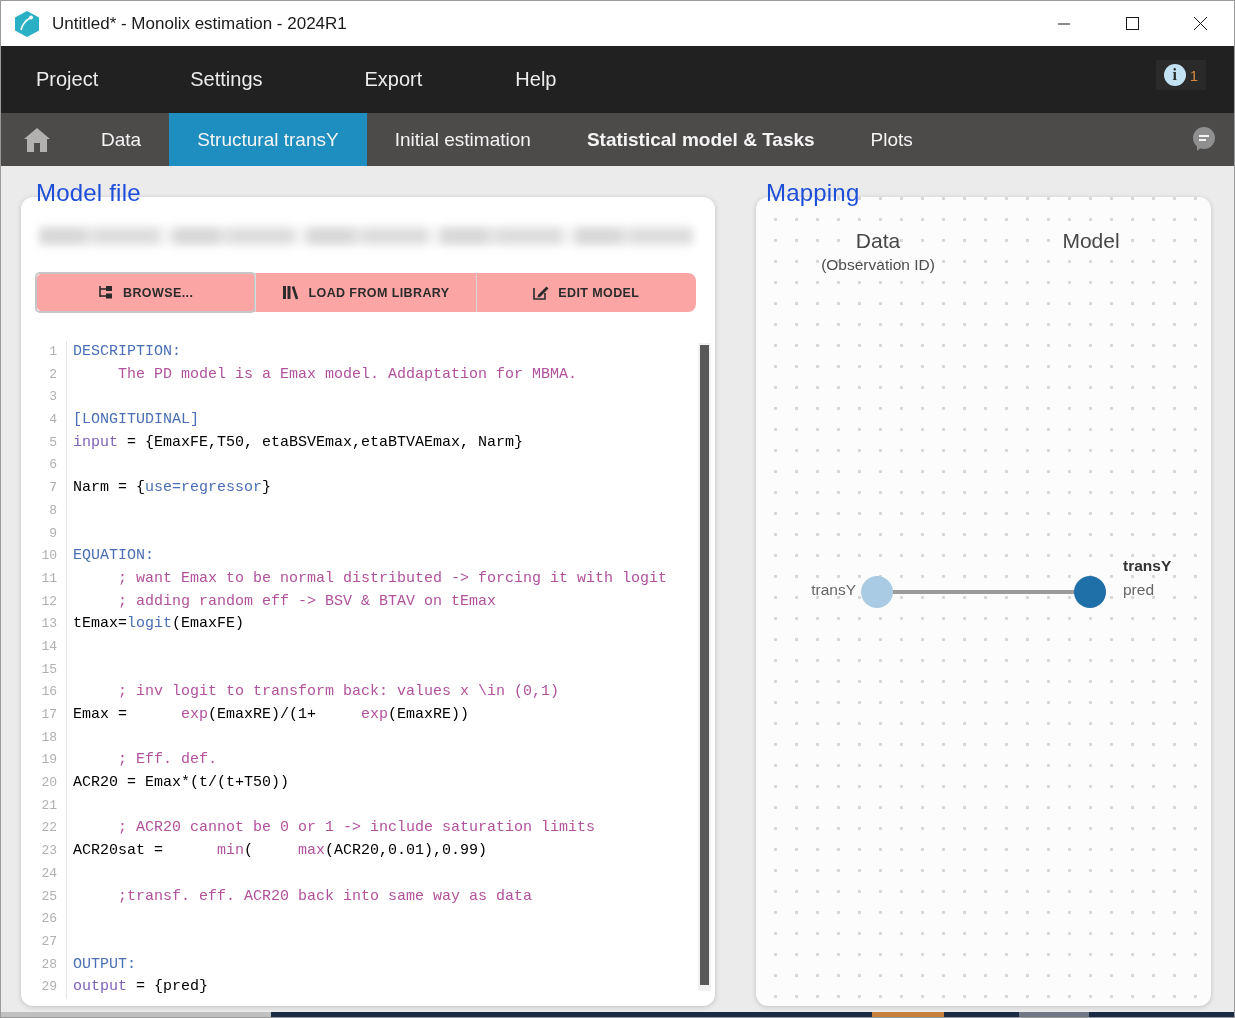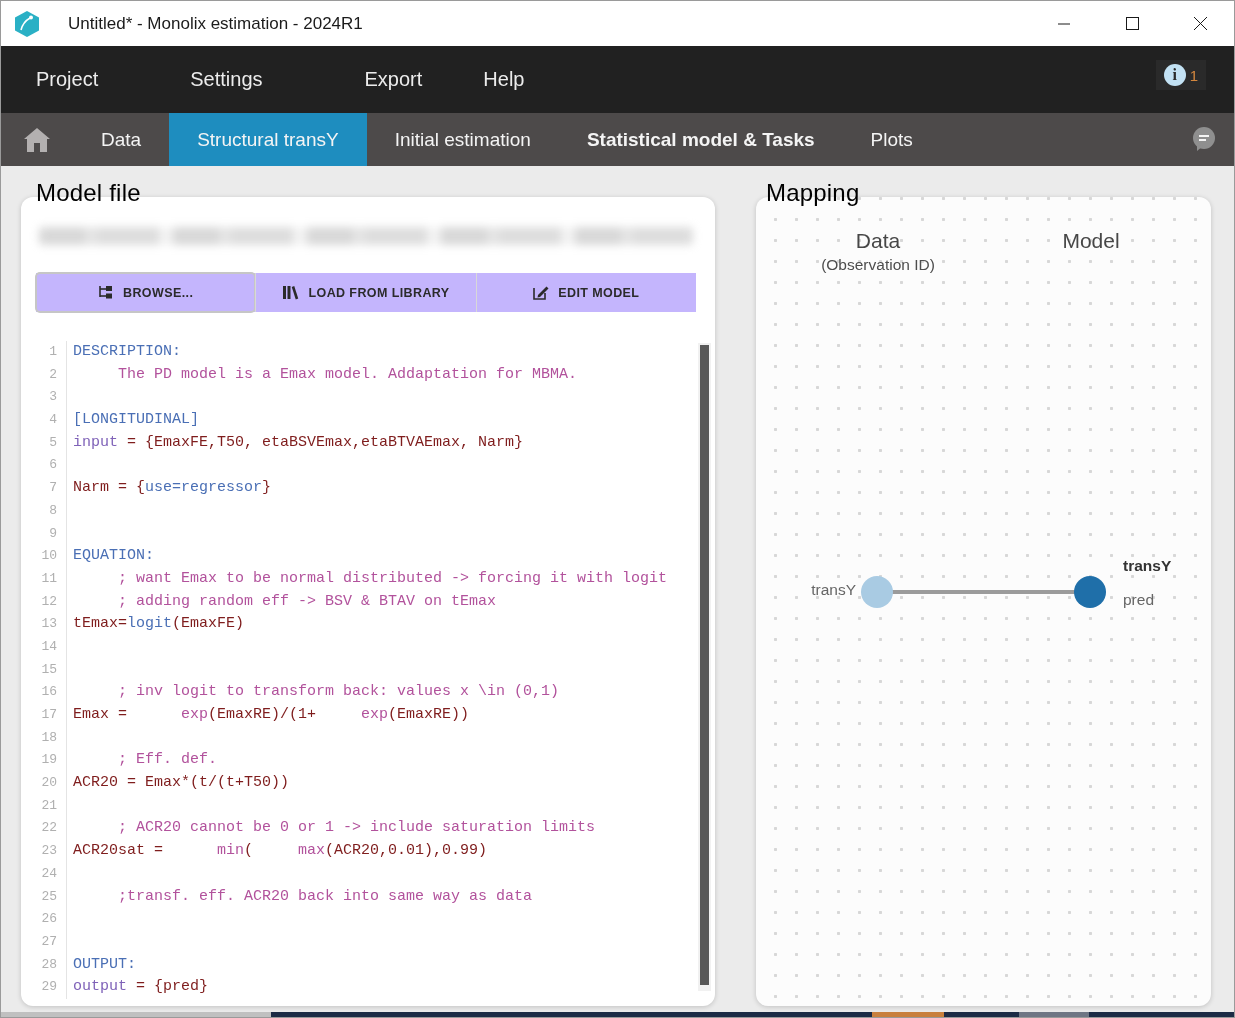--- a/index.html
+++ b/index.html
@@ -10,35 +10,35 @@
     background:#ebebeb;
     border:1px solid #9a9a9a;
   }
 
   
   .titlebar {
     position:absolute; top:0; left:0; width:100%; height:45px;
     background:#ffffff; display:flex; align-items:center;
   }
   .app-icon { width:26px; height:28px; margin-left:13px; }
-  .window-title { margin-left:28px; font-size:17px; color:#1b1b1b; }
+  .window-title { margin-left:12px; font-size:17px; color:#1b1b1b; }
   .win-controls { position:absolute; right:0; top:0; height:45px; display:flex; }
   .win-btn { width:68px; height:45px; display:flex; align-items:center; justify-content:center; color:#1a1a1a; }
   .win-btn svg { display:block; }
 
   
   .menubar {
     position:absolute; top:45px; left:0; width:100%; height:67px;
     background:#212121; display:flex; align-items:center;
   }
   .menu-item { color:#ececec; font-size:20px; font-weight:400; padding:8px 0; cursor:default; }
   .menu-item:nth-child(1){ margin-left:35px; }
   .menu-item:nth-child(2){ margin-left:92px; }
   .menu-item:nth-child(3){ margin-left:102px; }
-  .menu-item:nth-child(4){ margin-left:61px; }
+  .menu-item:nth-child(4){ margin-left:93px; }
   .info-badge { position:absolute; right:28px; top:14px; display:flex; align-items:center; gap:4px;
     background:#2a2a2a; padding:4px 8px; }
   .info-circle { width:22px; height:22px; border-radius:50%; background:#c3e2f4; color:#2b2b2b;
     font-family:"Liberation Serif", serif; font-weight:700; font-size:16px;
     display:flex; align-items:center; justify-content:center; }
   .info-count { color:#d4873e; font-size:15px; }
 
   
   .tabbar {
     position:absolute; top:112px; left:0; width:100%; height:53px;
@@ -46,75 +46,75 @@
   }
   .home-tab { width:72px; display:flex; align-items:center; justify-content:center; }
   .tab { display:flex; align-items:center; padding:0 28px; color:#f4f4f4; font-size:19px; }
   .tab.active { background:#1e8dbf; }
   .tab.bold { font-weight:700; }
   .comments-btn { position:absolute; right:16px; top:12px; }
 
   
   .content { position:absolute; top:165px; left:0; width:100%; height:848px; background:#ebebeb; }
 
-  .panel-heading { position:absolute; font-size:24px; color:#000000; z-index:5; letter-spacing:.2px; }
+  .panel-heading { position:absolute; font-size:24px; color:#1d4ed8; z-index:5; letter-spacing:.2px; }
   #model-file-heading { left:35px; top:13px; }
   #mapping-heading { left:765px; top:13px; }
 
   .card { position:absolute; background:#ffffff; border-radius:12px; box-shadow:0 1px 5px rgba(0,0,0,.18); }
   #model-file-card { left:20px; top:31px; width:694px; height:809px; }
   #mapping-card { left:755px; top:31px; width:455px; height:809px;
     background-color:#fcfcfc;
     background-image:radial-gradient(circle, #d7d7d7 1.4px, transparent 1.5px);
     background-size:21px 21px; background-position:9px 12px; }
 
   
   .file-path-redacted {
     position:absolute; left:18px; right:22px; top:30px; height:18px;
     background:repeating-linear-gradient(90deg,#b9b9b9 0 46px,#cfcfcf 46px 58px,#c2c2c2 58px 120px,#e9e9e9 120px 134px);
     filter:blur(4px); opacity:.55; border-radius:4px;
   }
 
   
   .btn-row { position:absolute; left:15px; top:76px; width:660px; height:39px;
-    display:flex; background:#c4b5fd; border-radius:0; }
+    display:flex; background:#fca5a5; border-radius:8px; }
   .mbtn { flex:1; display:flex; align-items:center; justify-content:center; gap:9px;
     font-size:12.5px; font-weight:700; letter-spacing:.4px; color:#2b2b2b; cursor:pointer; }
   .mbtn + .mbtn { border-left:1px solid #d8d8d8; }
   .mbtn.focused { outline:2px solid #c6c6c6; outline-offset:-1px; border-radius:4px; }
   .mbtn svg { display:block; }
 
   
   .editor { position:absolute; left:10px; right:4px; top:144px; bottom:7px; background:#fff;
     font-family:"Liberation Mono", monospace; font-size:15px; overflow:hidden; }
   .code-line { display:flex; height:22.7px; line-height:22.7px; white-space:pre; }
   .ln { width:36px; text-align:right; padding-right:9px; color:#b0b0b0; font-size:13px;
     border-right:1px solid #e4e4e4; flex:none; }
   .ct { padding-left:6px; color:#3d3d3d; }
   .tok-bl { color:#4a6fb5; }
   .tok-pu { color:#7f62b8; }
   .tok-mg { color:#b2529c;margin-left:45px; }
-  .tok-df { color:#7f1d1d; }
+  .tok-df { color:#000000; }
   .scroll-track { position:absolute; right:0; top:2px; width:13px; height:648px; background:#f1f1f1; }
   .scroll-thumb { position:absolute; right:2px; top:2px; width:9px; height:640px; background:#585858; }
 
   
   .map-col-header { position:absolute; font-size:21px; color:#474747; white-space:nowrap; transform:translateX(-50%); }
   .map-col-sub { position:absolute; font-size:15.5px; color:#4d4d4d; white-space:nowrap; transform:translateX(-50%); }
   #map-header-data { left:122px; top:32px; }
   #map-header-data-sub { left:122px; top:59px; }
   #map-header-model { left:335px; top:32px; }
 
   .conn-line { position:absolute; left:121px; top:393px; width:213px; height:4px; background:#9b9b9b; }
   .conn-node { position:absolute; width:32px; height:32px; border-radius:50%; top:379px; cursor:pointer; }
   .conn-node.left { left:105px; background:#a9cbe3; }
   .conn-node.right { left:318px; background:#1f6fa9; }
   #map-left-label { left:45px; top:384px; width:55px; text-align:right; color:#666; font-size:15.5px; position:absolute; }
   #map-right-label-top { position:absolute; left:367px; top:360px; font-size:15.5px; font-weight:700; color:#333; }
-  #map-right-label-bottom { position:absolute; left:367px; top:394px; font-size:15.5px; color:#666; }
+  #map-right-label-bottom { position:absolute; left:367px; top:384px; font-size:15.5px; color:#666; }
 
   
   .taskbar-strip { position:absolute; bottom:0; left:0; width:100%; height:5px; display:flex; }
   .taskbar-strip div { height:100%; }
 </style>
 </head>
 <body>
 
 <div class="titlebar">
   <svg class="app-icon" viewBox="0 0 26 28">

